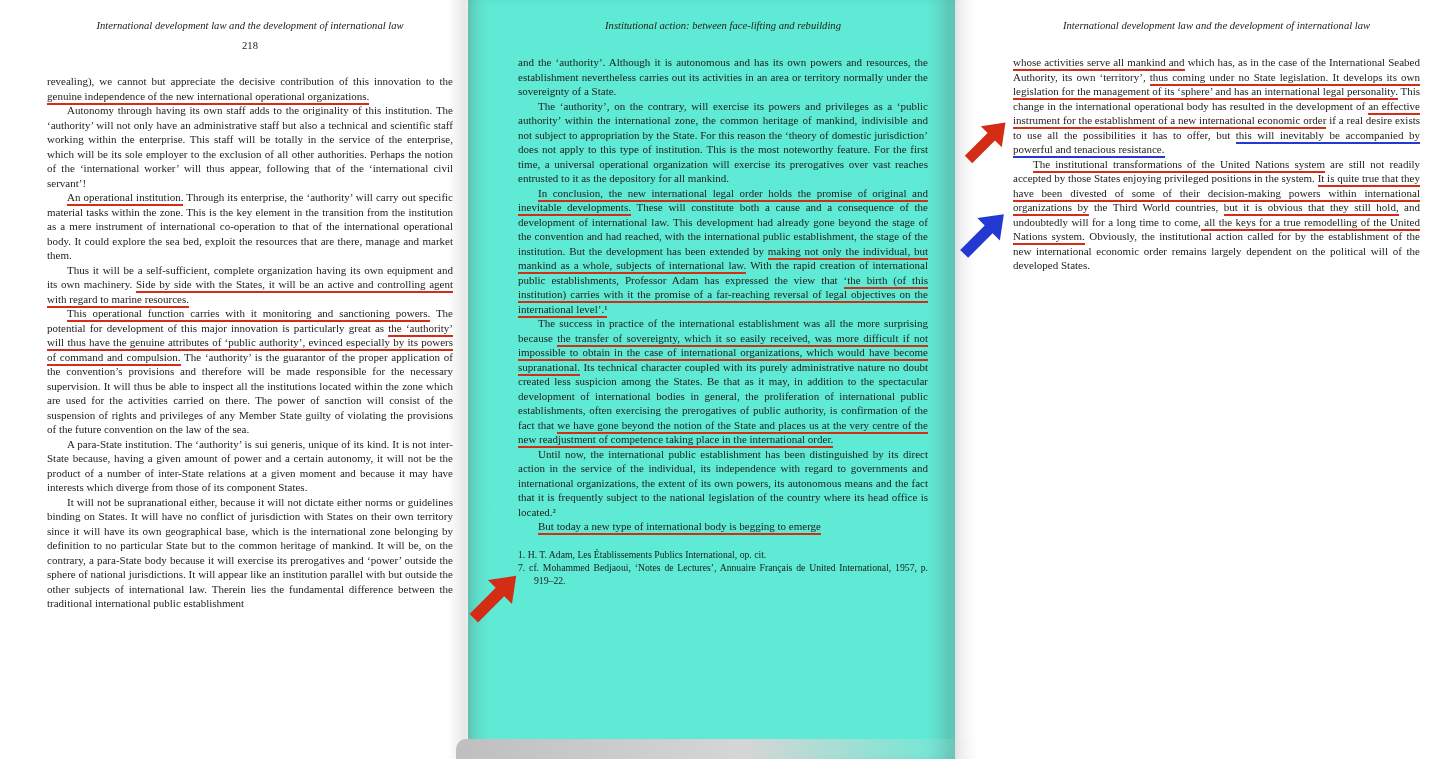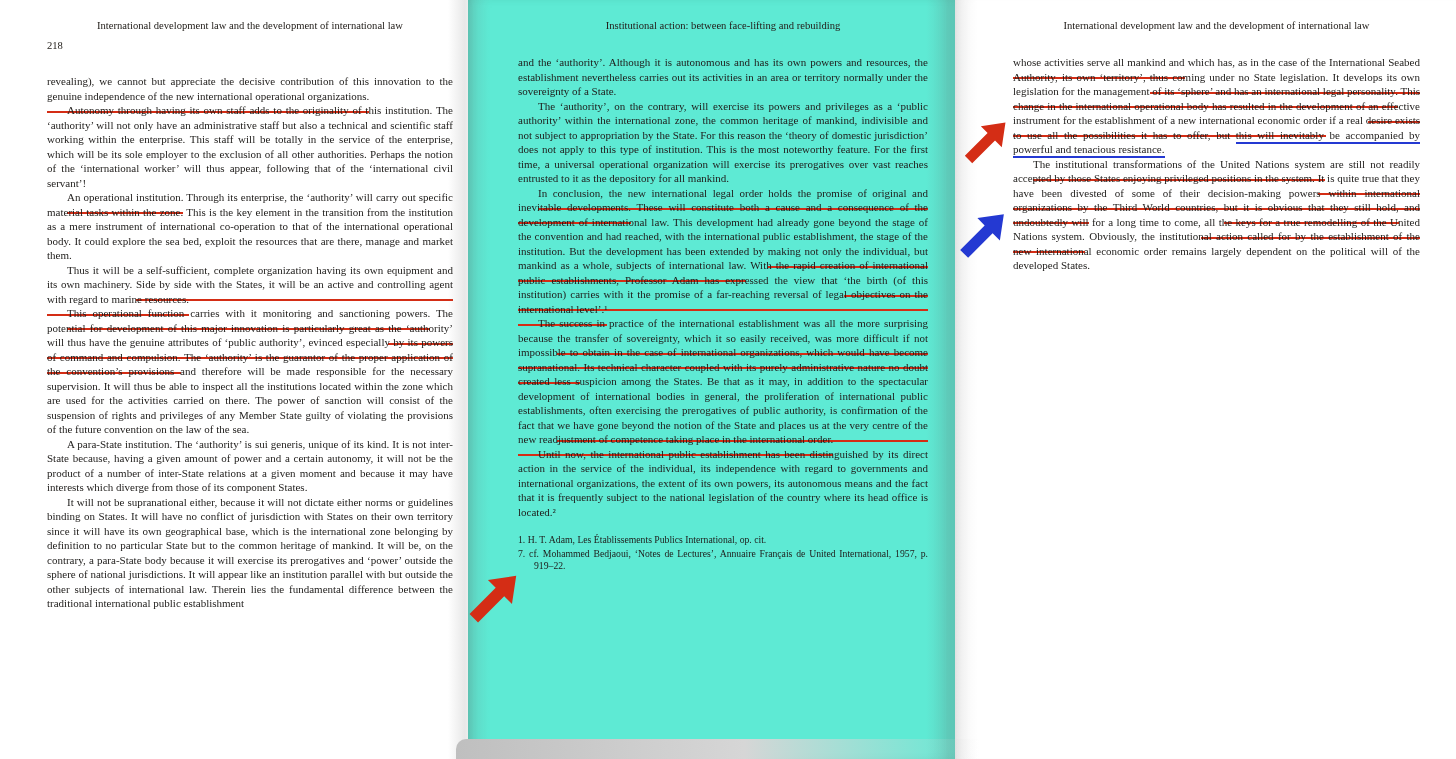--- a/index.html
+++ b/index.html
@@ -12,27 +12,27 @@
   .page{position:absolute;top:0;height:759px;background:#ffffff;}
   .page-left{left:0;width:468px;padding:0;}
   .page-mid{left:468px;width:487px;background:#5eead4;
     box-shadow:inset 16px 0 20px -16px rgba(60,60,60,.35), inset -16px 0 20px -16px rgba(60,60,60,.30);}
   .page-right{left:955px;width:501px;
     box-shadow:inset 14px 0 16px -14px rgba(60,60,60,.18);}
   .content{position:relative;}
   .page-left  .content{margin:0 15px 0 47px;width:406px;}
   .page-mid   .content{margin:0 27px 0 50px;width:410px;}
   .page-right .content{margin:0 36px 0 58px;width:407px;}
-  .running-head{padding-top:20px;text-align:center;font-size:10.6px;line-height:12px;color:#24201c;}
-  .page-number{text-align:left;font-size:10.6px;margin-top:8px;color:#24201c;}
+  .running-head{padding-top:20px;text-align:center;font-size:10.6px;line-height:12px;color:#24201c;font-style:italic;}
+  .page-number{text-align:center;font-size:10.6px;margin-top:8px;color:#24201c;}
   .body-text{margin-top:23px;text-align:justify;font-size:11px;line-height:14.5px;}
   .para{margin:0;}
   .para.indent{text-indent:20px;}
   .it{}
-  .ul-red{border-bottom:2px solid var(--ann-red,#d42d15);padding-bottom:9px;}
+  .ul-red{border-bottom:2px solid var(--ann-red,#d42d15);padding-bottom:1px;}
   .ul-blue{border-bottom:2.5px solid var(--ann-blue,#2439d2);padding-bottom:1px;}
   .footnotes{margin-top:15px;font-size:9.7px;line-height:12.6px;text-align:justify;}
   .footnote{margin:0 0 1px 0;padding-left:16px;text-indent:-16px;}
   .gutter{position:absolute;top:0;height:759px;pointer-events:none;}
   .gutter-1{left:448px;width:42px;
     background:linear-gradient(to right,rgba(0,0,0,0),rgba(110,110,110,.16) 40%,rgba(150,150,150,.08) 60%,rgba(0,0,0,0));}
   .gutter-2{left:926px;width:52px;
     background:linear-gradient(to right,rgba(0,0,0,0),rgba(110,110,110,.18) 42%,rgba(150,150,150,.09) 62%,rgba(0,0,0,0));}
   .scan-bottom{position:absolute;left:456px;top:739px;width:524px;height:20px;
     border-radius:10px 0 0 0;
@@ -64,20 +64,21 @@
 
   <section class="page page-mid">
     <div class="content">
       <div class="running-head">Institutional action: between face-lifting and rebuilding</div>
       <div class="body-text">
           <p class="para"><span>and the ‘authority’. Although it is autonomous and has its own powers and resources, the establishment nevertheless carries out its activities in an area or territory normally under the sovereignty of a State.</span></p>
           <p class="para indent"><span>The ‘authority’, on the contrary, will exercise its powers and privileges as a ‘public authority’ within the international zone, the common heritage of mankind, indivisible and not subject to appropriation by the State. For this reason the ‘theory of domestic jurisdiction’ does not apply to this type of institution. This is the most noteworthy feature. For the first time, a universal operational organization will exercise its prerogatives over vast reaches entrusted to it as the depository for all mankind.</span></p>
           <p class="para indent"><span class="ul-red">In conclusion, the new international legal order holds the promise of original and inevitable developments.</span><span> These will constitute both a cause and a consequence of the development of international law. This development had already gone beyond the stage of the convention and had reached, with the international public establishment, the stage of the institution. But the development has been extended by </span><span class="ul-red">making not only the individual, but mankind as a whole, subjects of international law.</span><span> With the rapid creation of international public establishments, Professor Adam has expressed the view that </span><span class="ul-red">‘the birth (of this institution) carries with it the promise of a far-reaching reversal of legal objectives on the international level’.¹</span></p>
           <p class="para indent"><span>The success in practice of the international establishment was all the more surprising because </span><span class="ul-red">the transfer of sovereignty, which it so easily received, was more difficult if not impossible to obtain in the case of international organizations, which would have become supranational.</span><span> Its technical character coupled with its purely administrative nature no doubt created less suspicion among the States. Be that as it may, in addition to the spectacular development of international bodies in general, the proliferation of international public establishments, often exercising the prerogatives of public authority, is confirmation of the fact that </span><span class="ul-red">we have gone beyond the notion of the State and places us at the very centre of the new readjustment of competence taking place in the international order.</span></p>
           <p class="para indent"><span>Until now, the international public establishment has been distinguished by its direct action in the service of the individual, its independence with regard to governments and international organizations, the extent of its own powers, its autonomous means and the fact that it is frequently subject to the national legislation of the country where its head office is located.²</span></p>
+          <p class="para indent"><span class="ul-red">But today a new type of international body is begging to emerge</span></p>
         </div>
       <div class="footnotes">
           <p class="footnote"><span>1. H. T. Adam, </span><span class="it">Les Établissements Publics International</span><span>, op. cit.</span></p>
           <p class="footnote"><span>7. cf. Mohammed Bedjaoui, ‘Notes de Lectures’, </span><span class="it">Annuaire Français de United International</span><span>, 1957, p. 919–22.</span></p>
         </div>
     </div>
   </section>
 
   <section class="page page-right">
     <div class="content">

